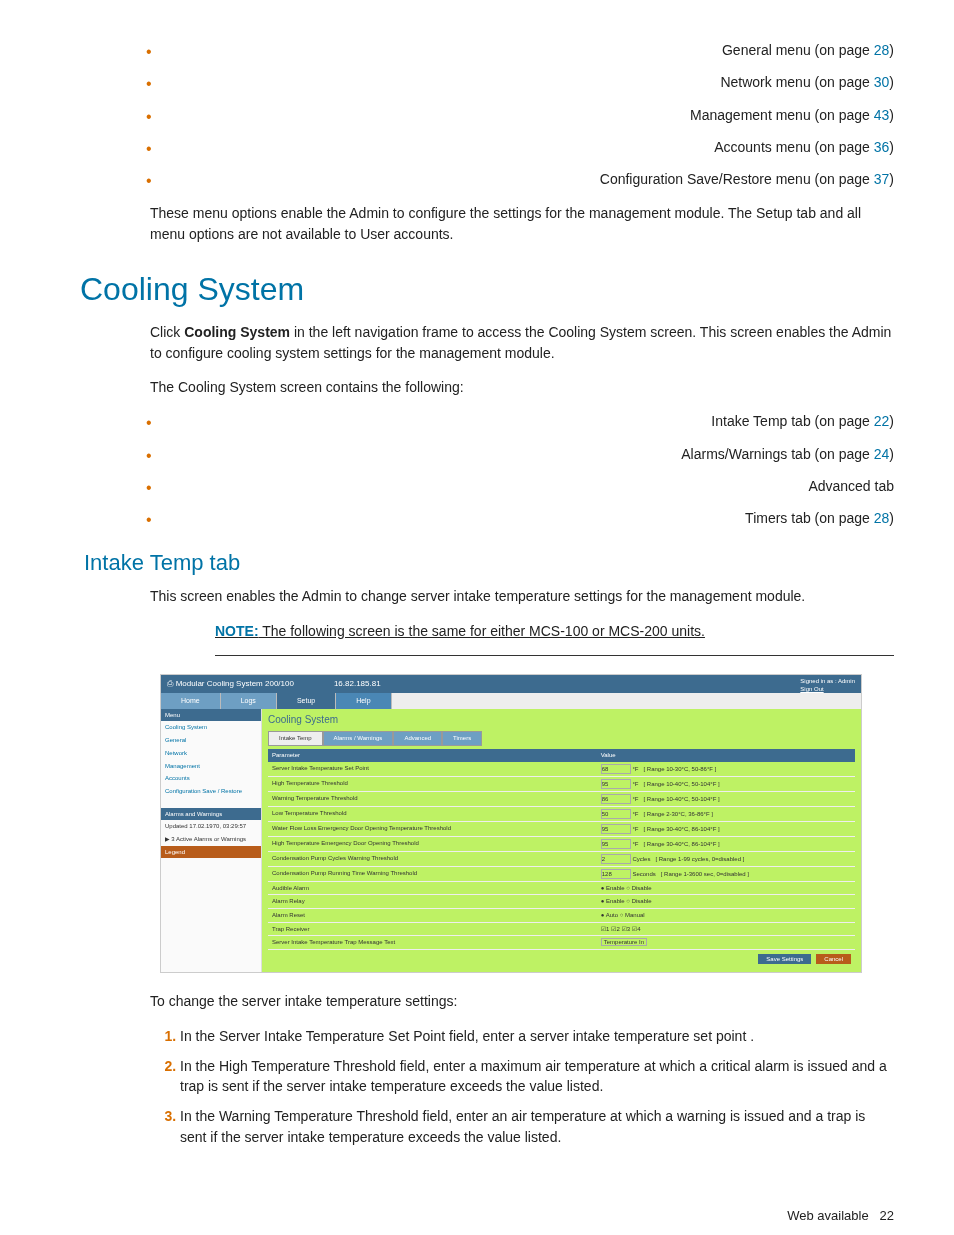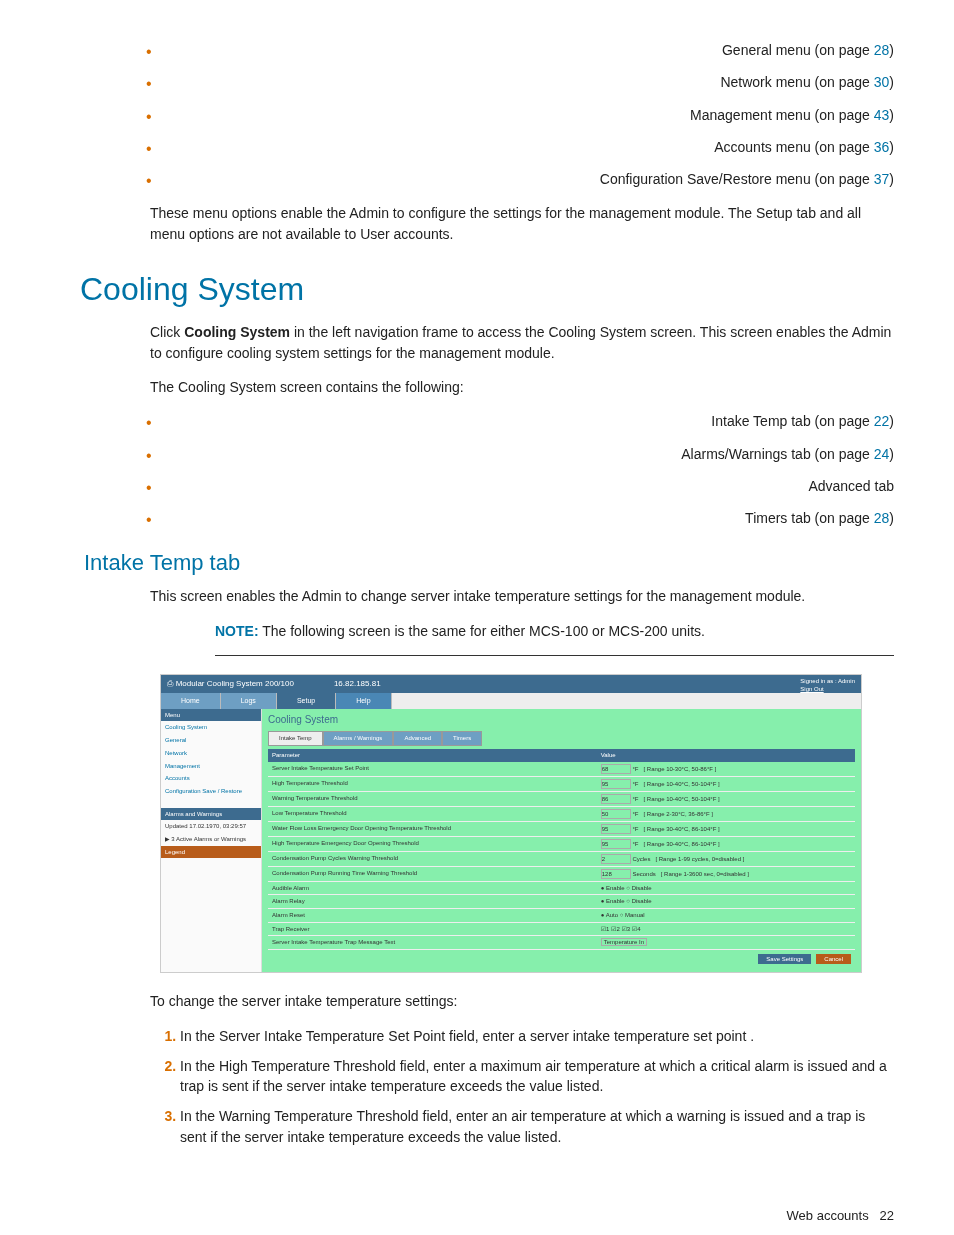--- a/index.html
+++ b/index.html
@@ -44,20 +44,21 @@
     color: #0073a6;
     font-size: 22px;
     margin: 18px 0 8px 4px;
   }
   a.pg {
     color: #0073a6;
     text-decoration: none;
   }
   .note-block {
     margin: 0 0 14px 135px;
+    text-decoration: underline;
   }
   .note-label {
     color: #0073a6;
     font-weight: bold;
   }
   hr.note-rule {
     border: none;
     border-top: 1px solid #333;
     margin: 8px 0 18px 135px;
   }
@@ -76,21 +77,21 @@
     text-align: right;
     font-size: 13px;
     margin-top: 60px;
   }
   .screenshot {
     margin: 0 0 18px 80px;
     width: 700px;
     border: 1px solid #ccc;
     font-size: 7px;
     color: #333;
-    background: #86efac;
+    background: #bef264;
   }
   .ss-header {
     background: #3d6b8f;
     color: #fff;
     display: flex;
     align-items: center;
     padding: 3px 6px;
     font-size: 8px;
     position: relative;
   }
@@ -268,14 +269,14 @@
 
 <p class="body-p">To change the server intake temperature settings:</p>
 
 <ol class="steps">
   <li>In the Server Intake Temperature Set Point field, enter a server intake temperature set point .</li>
   <li>In the High Temperature Threshold field, enter a maximum air temperature at which a critical alarm is issued and a trap is sent if the server intake temperature exceeds the value listed.</li>
   <li>In the Warning Temperature Threshold field, enter an air temperature at which a warning is issued and a trap is sent if the server intake temperature exceeds the value listed.</li>
 </ol>
 
 <div class="footer">
-  <span>Web accounts</span>&nbsp;&nbsp;&nbsp;<span>22</span>
+  <span>Web available</span>&nbsp;&nbsp;&nbsp;<span>22</span>
 </div>
 
 </body></html>

